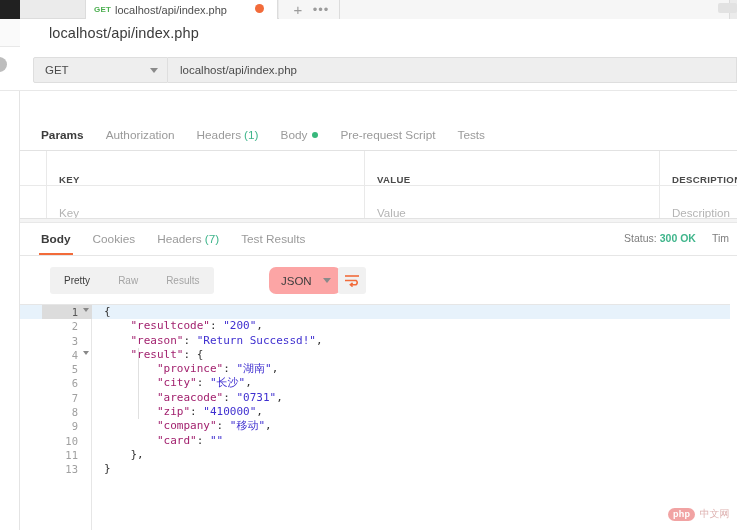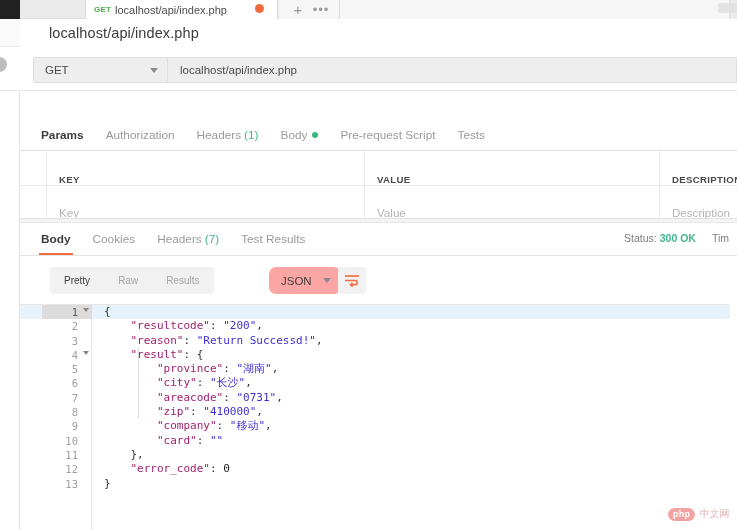--- a/index.html
+++ b/index.html
@@ -496,21 +496,20 @@
         <div class="cline"><div class="lnum">2</div><div class="ctext">    <span class="k">"resultcode"</span>: <span class="s">"200"</span>,</div></div>
         <div class="cline"><div class="lnum">3</div><div class="ctext">    <span class="k">"reason"</span>: <span class="s">"Return Successd!"</span>,</div></div>
         <div class="cline"><div class="lnum">4<span class="fold"></span></div><div class="ctext">    <span class="k">"result"</span>: {</div></div>
         <div class="cline"><div class="lnum">5</div><div class="ctext">        <span class="k">"province"</span>: <span class="s">"湖南"</span>,</div></div>
         <div class="cline"><div class="lnum">6</div><div class="ctext">        <span class="k">"city"</span>: <span class="s">"长沙"</span>,</div></div>
         <div class="cline"><div class="lnum">7</div><div class="ctext">        <span class="k">"areacode"</span>: <span class="s">"0731"</span>,</div></div>
         <div class="cline"><div class="lnum">8</div><div class="ctext">        <span class="k">"zip"</span>: <span class="s">"410000"</span>,</div></div>
         <div class="cline"><div class="lnum">9</div><div class="ctext">        <span class="k">"company"</span>: <span class="s">"移动"</span>,</div></div>
         <div class="cline"><div class="lnum">10</div><div class="ctext">        <span class="k">"card"</span>: <span class="s">""</span></div></div>
         <div class="cline"><div class="lnum">11</div><div class="ctext">    },</div></div>
-        <div class="cline"><div class="lnum">12</div><div class="ctext">    <span class="k">"error_code"</span>: <span class="n">0</span></div></div>
         <div class="cline"><div class="lnum">13</div><div class="ctext">}</div></div>
       </div>
   </div>
   <div class="v-scroll"></div>
 
   <div class="watermark">
     <span class="wm-badge">php</span>
     <span class="wm-text">中文网</span>
   </div>
 

